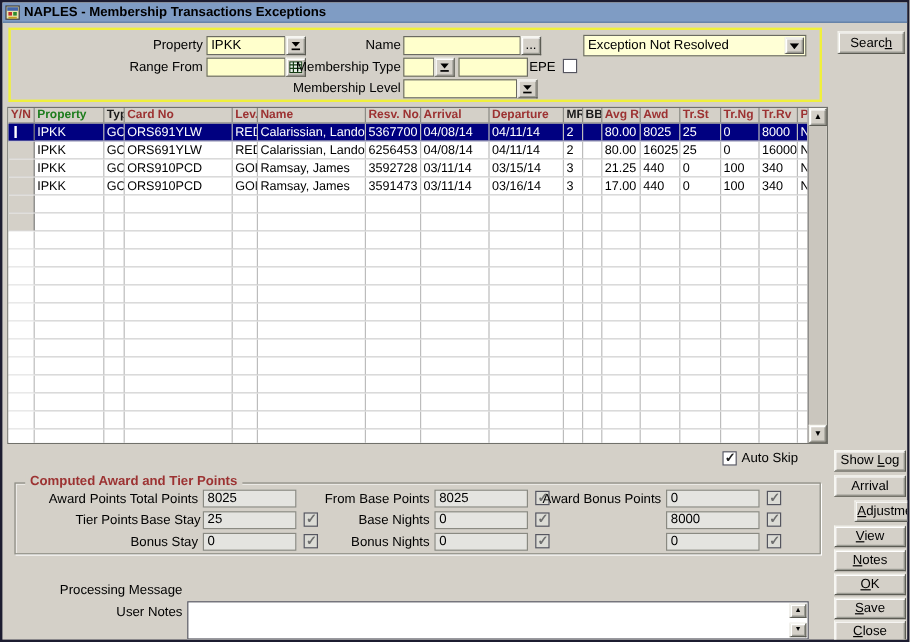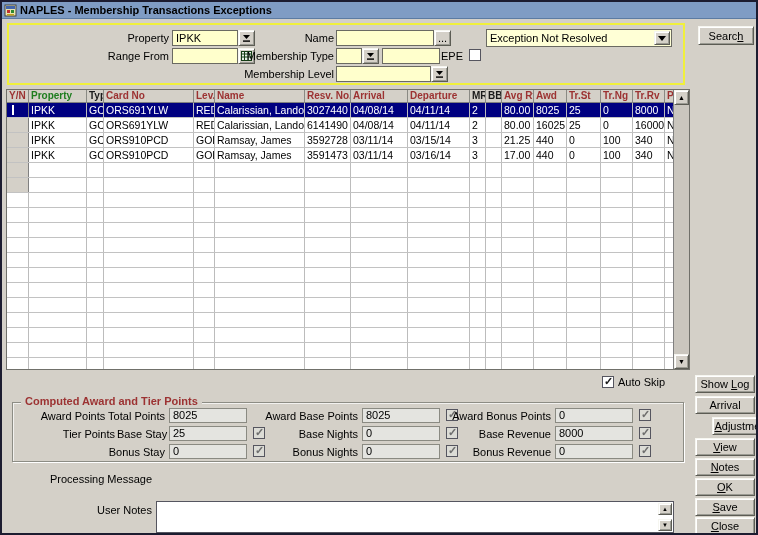--- a/index.html
+++ b/index.html
@@ -176,40 +176,40 @@
           <div class="hcell" style="width: 14px; color: rgb(156, 50, 50);">Pts.</div>
         </div>
       <div class="gbody">
           <div class="grow selected">
             <div class="cell indicator" style="width: 22px;"></div>
             <div class="cell" style="width: 58px;">IPKK</div>
             <div class="cell" style="width: 17px;">GC</div>
             <div class="cell" style="width: 90px;">ORS691YLW</div>
             <div class="cell" style="width: 21px;">RED</div>
             <div class="cell" style="width: 90px;">Calarissian, Lando</div>
-            <div class="cell" style="width: 46px;">3027440</div>
+            <div class="cell" style="width: 46px;">5367700</div>
             <div class="cell" style="width: 57px;">04/08/14</div>
             <div class="cell" style="width: 62px;">04/11/14</div>
             <div class="cell" style="width: 16px;">2</div>
             <div class="cell" style="width: 16px;"></div>
             <div class="cell" style="width: 32px;">80.00</div>
             <div class="cell" style="width: 33px;">8025</div>
             <div class="cell" style="width: 34px;">25</div>
             <div class="cell" style="width: 32px;">0</div>
             <div class="cell" style="width: 32px;">8000</div>
             <div class="cell" style="width: 14px;">N</div>
           </div>
           <div class="grow">
             <div class="cell indicator" style="width: 22px;"></div>
             <div class="cell" style="width: 58px;">IPKK</div>
             <div class="cell" style="width: 17px;">GC</div>
             <div class="cell" style="width: 90px;">ORS691YLW</div>
             <div class="cell" style="width: 21px;">RED</div>
             <div class="cell" style="width: 90px;">Calarissian, Lando</div>
-            <div class="cell" style="width: 46px;">6141490</div>
+            <div class="cell" style="width: 46px;">6256453</div>
             <div class="cell" style="width: 57px;">04/08/14</div>
             <div class="cell" style="width: 62px;">04/11/14</div>
             <div class="cell" style="width: 16px;">2</div>
             <div class="cell" style="width: 16px;"></div>
             <div class="cell" style="width: 32px;">80.00</div>
             <div class="cell" style="width: 33px;">16025</div>
             <div class="cell" style="width: 34px;">25</div>
             <div class="cell" style="width: 32px;">0</div>
             <div class="cell" style="width: 32px;">16000</div>
             <div class="cell" style="width: 14px;">N</div>
@@ -537,46 +537,44 @@
 
     <span class="glbl" style="left:40px; top:24px; width:62px;">Tier Points</span>
     <span class="glbl" style="left:104px; top:24px; width:48px;">Base Stay</span>
     <div class="gfield" style="left:156px; top:23px;">25</div>
     <span class="checkbox disabled checked" style="left:240px; top:24px;"></span>
 
     <span class="glbl" style="left:60px; top:42px; width:92px;">Bonus Stay</span>
     <div class="gfield" style="left:156px; top:41px;">0</div>
     <span class="checkbox disabled checked" style="left:240px; top:42px;"></span>
 
-    <span class="glbl" style="left:230px; top:6px; width:115px;">Award Base Points</span>
+    <span class="glbl" style="left:230px; top:6px; width:115px;">From Base Points</span>
     <div class="gfield" style="left:349px; top:5px;">8025</div>
     <span class="checkbox disabled checked" style="left:433px; top:6px;"></span>
 
     <span class="glbl" style="left:230px; top:24px; width:115px;">Base Nights</span>
     <div class="gfield" style="left:349px; top:23px;">0</div>
     <span class="checkbox disabled checked" style="left:433px; top:24px;"></span>
 
     <span class="glbl" style="left:230px; top:42px; width:115px;">Bonus Nights</span>
     <div class="gfield" style="left:349px; top:41px;">0</div>
     <span class="checkbox disabled checked" style="left:433px; top:42px;"></span>
 
     <span class="glbl" style="left:420px; top:6px; width:118px;">Award Bonus Points</span>
     <div class="gfield" style="left:542px; top:5px;">0</div>
     <span class="checkbox disabled checked" style="left:626px; top:6px;"></span>
 
-    <span class="glbl" style="left:420px; top:24px; width:118px;">Base Revenue</span>
     <div class="gfield" style="left:542px; top:23px;">8000</div>
     <span class="checkbox disabled checked" style="left:626px; top:24px;"></span>
 
-    <span class="glbl" style="left:420px; top:42px; width:118px;">Bonus Revenue</span>
     <div class="gfield" style="left:542px; top:41px;">0</div>
     <span class="checkbox disabled checked" style="left:626px; top:42px;"></span>
   </div>
 
-  <span class="lbl" style="left:40px; top:470px; width:110px;">Processing Message</span>
+  <span class="lbl" style="left:40px; top:483px; width:110px;">Processing Message</span>
 
   <span class="lbl" style="left:40px; top:501px; width:110px;">User Notes</span>
   <div class="textbox" style="left:154px; top:499px; width:518px; height:32px;">
     <div class="tval"></div>
     <div class="btn3d tb-btn up"></div>
     <div class="btn3d tb-btn down"></div>
   </div>
 
   <button class="btn3d action-btn" style="top:373px;">
       <span><span>Show </span><span class="mn">L</span><span>og</span></span>

